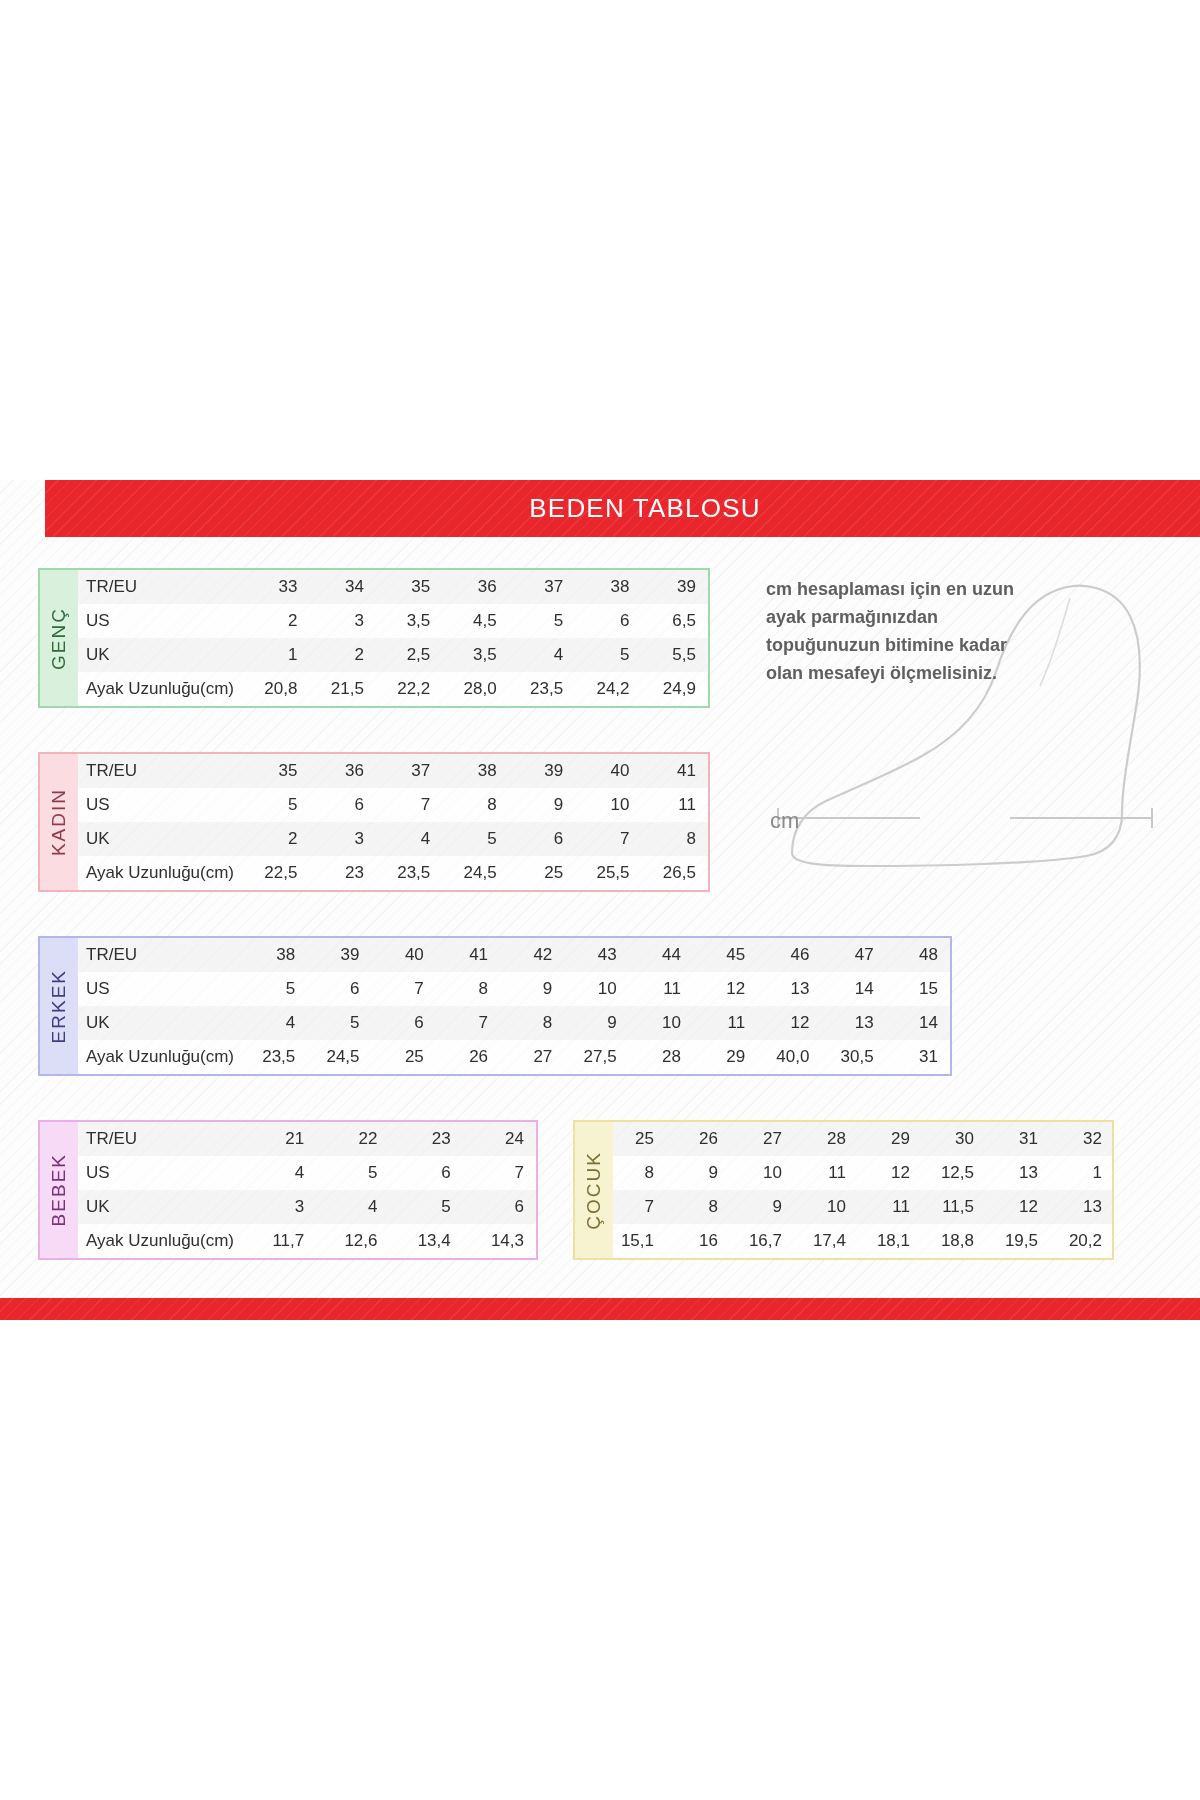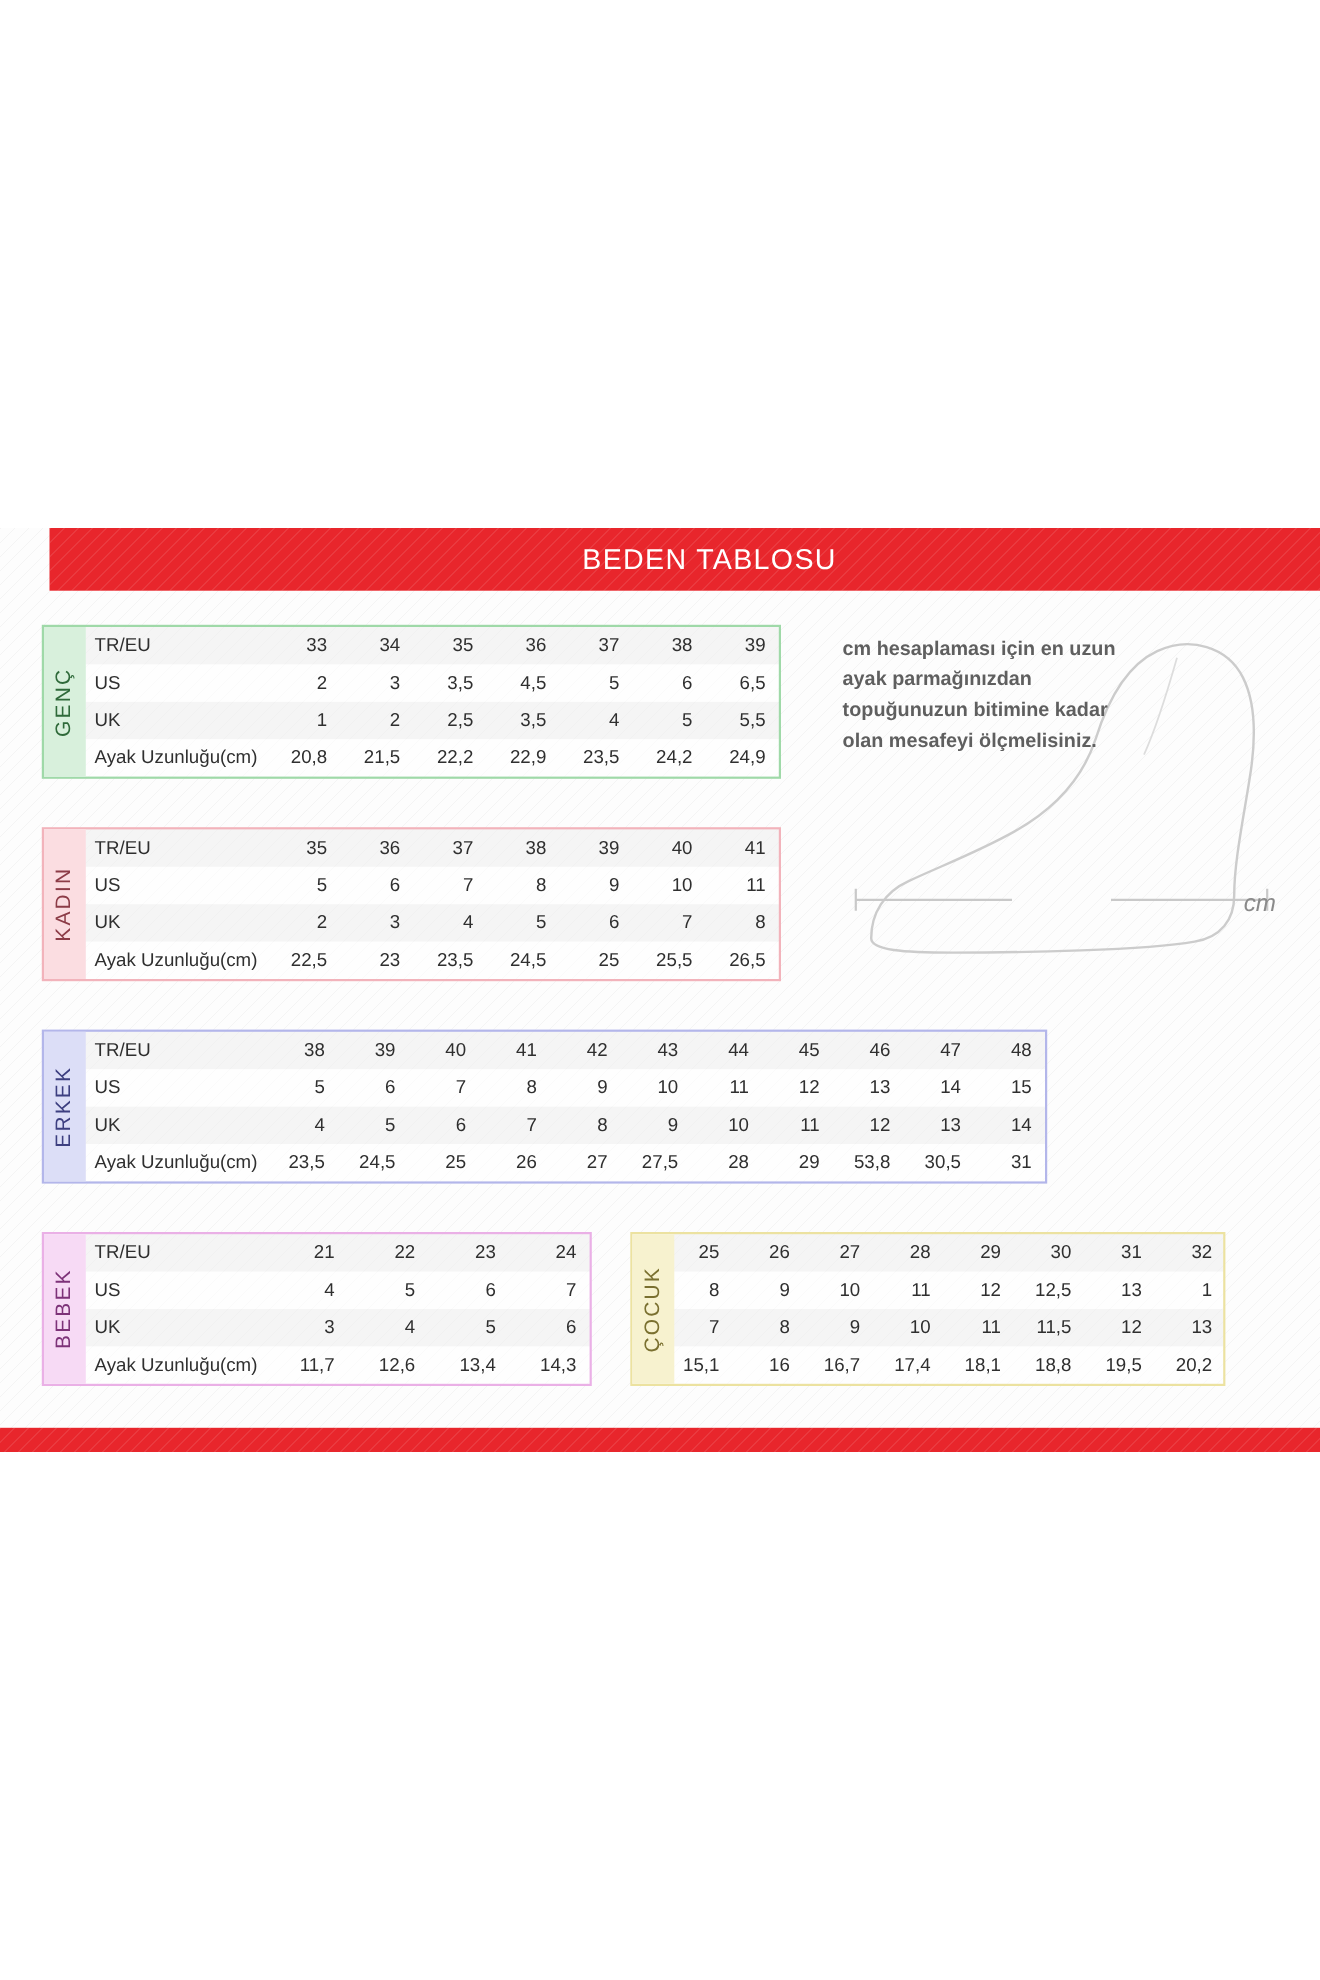--- a/index.html
+++ b/index.html
@@ -210,21 +210,21 @@
           <div class="c">5</div>
           <div class="c">5,5</div>
         </div>
       </div>
       <div class="row">
         <div class="lab">Ayak Uzunluğu(cm)</div>
         <div class="cells">
           <div class="c">20,8</div>
           <div class="c">21,5</div>
           <div class="c">22,2</div>
-          <div class="c">22,9</div>
+          <div class="c">28,0</div>
           <div class="c">23,5</div>
           <div class="c">24,2</div>
           <div class="c">24,9</div>
         </div>
       </div>
     </div>
   </div>
 
   <div class="block b-kadin" id="block-kadin">
     <div class="side">
@@ -339,21 +339,21 @@
         <div class="lab">Ayak Uzunluğu(cm)</div>
         <div class="cells">
           <div class="c">23,5</div>
           <div class="c">24,5</div>
           <div class="c">25</div>
           <div class="c">26</div>
           <div class="c">27</div>
           <div class="c">27,5</div>
           <div class="c">28</div>
           <div class="c">29</div>
-          <div class="c">53,8</div>
+          <div class="c">40,0</div>
           <div class="c">30,5</div>
           <div class="c">31</div>
         </div>
       </div>
     </div>
   </div>
 
   <div class="block b-bebek" id="block-bebek">
     <div class="side">
       <span>BEBEK</span>
@@ -464,18 +464,18 @@
   </svg>
 
   <div class="note">cm hesaplaması için en uzun ayak parmağınızdan topuğunuzun bitimine kadar olan mesafeyi ölçmelisiniz.</div>
 
   <svg class="cm-label" style="position:absolute;left:770px;top:318px;width:390px;height:46px;" viewBox="0 0 390 46">
     <line x1="8" y1="20" x2="150" y2="20" stroke="#c9c9c9" stroke-width="2"></line>
     <line x1="240" y1="20" x2="382" y2="20" stroke="#c9c9c9" stroke-width="2"></line>
     <line x1="8" y1="10" x2="8" y2="30" stroke="#c9c9c9" stroke-width="2"></line>
     <line x1="382" y1="10" x2="382" y2="30" stroke="#c9c9c9" stroke-width="2"></line>
   </svg>
-  <div style="position:absolute;left:770px;top:318px;width:390px;height:46px;line-height:46px;text-align:right;font-size:22px;color:#8a8a8a;font-style:italic;">cm</div>
+  <div style="position:absolute;left:770px;top:318px;width:390px;height:46px;line-height:46px;text-align:left;font-size:22px;color:#8a8a8a;">cm</div>
 
   <div class="bottom-bar">
     <div class="hatch-red"></div>
   </div>
 </div>
 
 </body></html>

